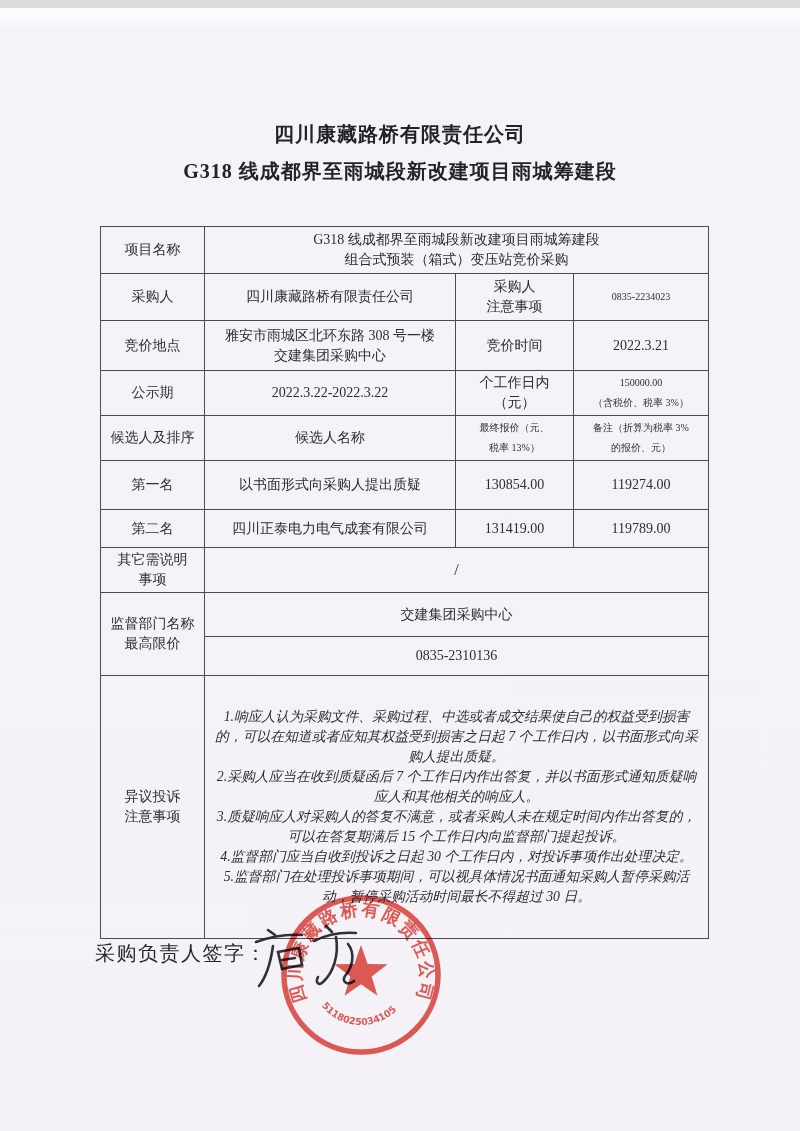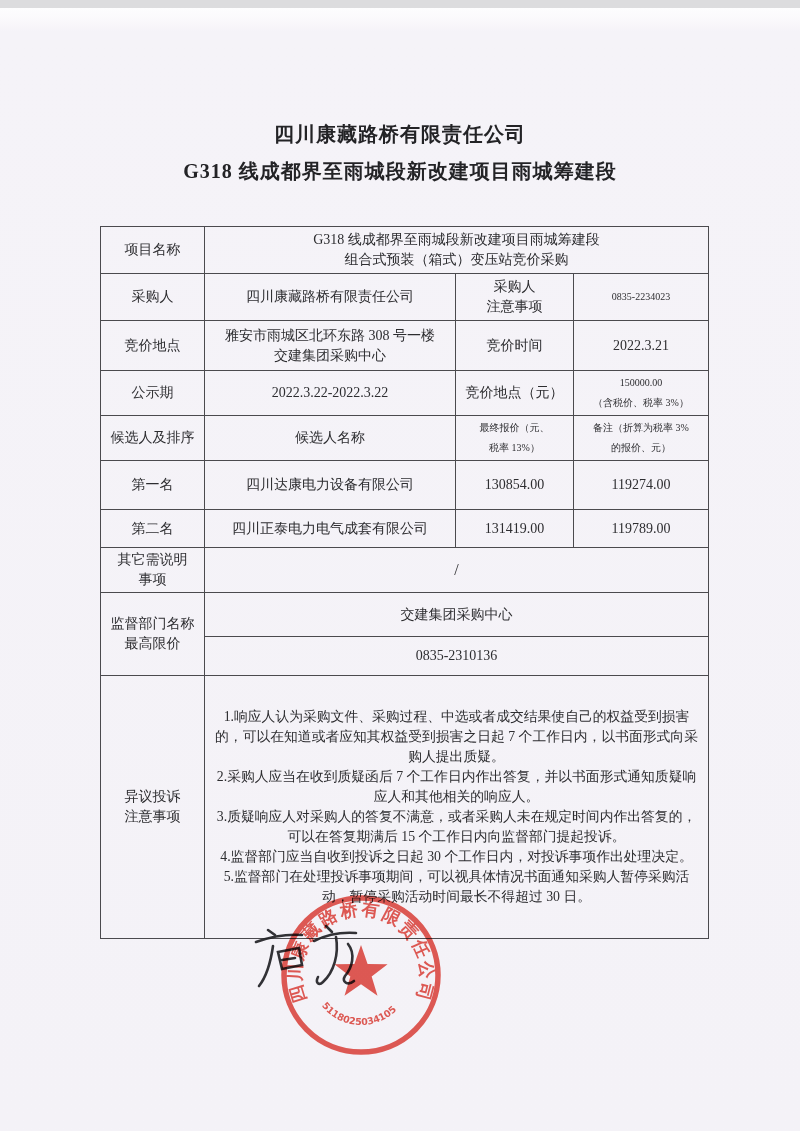--- a/index.html
+++ b/index.html
@@ -25,21 +25,21 @@
     text-align:center;vertical-align:middle;
     padding:2px 5px;line-height:20px;
     overflow:hidden;
   }
   td.small{font-size:10px;line-height:19px;}
   td.slash{text-align:left;padding-left:14px;font-size:16px;}
   td.notes{
     text-align:left;padding:12px 8px 10px 12px;
     font-size:13.8px;line-height:21.4px;vertical-align:middle;
   }
-  td.notes div{margin:0;}
+  td.notes div{margin:0;font-style:italic;}
   .sign-label{
     position:absolute;left:95px;top:932px;
     font-size:20px;letter-spacing:1.5px;color:#28282b;
   }
   .signature{
     position:absolute;left:252px;top:908px;width:115px;height:92px;
     z-index:2;
   }
   .stamp{
     position:absolute;left:276px;top:882px;width:170px;height:170px;
@@ -85,41 +85,41 @@
       <td>
         <div>雅安市雨城区北环东路 308 号一楼</div>
         <div>交建集团采购中心</div>
       </td>
       <td>竞价时间</td>
       <td>2022.3.21</td>
     </tr>
     <tr style="height:43px">
       <td>公示期</td>
       <td>2022.3.22-2022.3.22</td>
-      <td>竞价地点（元）</td>
+      <td>个工作日内（元）</td>
       <td class="small">
         <div>150000.00</div>
         <div>（含税价、税率 3%）</div>
       </td>
     </tr>
     <tr style="height:42px">
       <td>候选人及排序</td>
       <td>候选人名称</td>
       <td class="small">
         <div>最终报价（元、</div>
         <div>税率 13%）</div>
       </td>
       <td class="small">
         <div>备注（折算为税率 3%</div>
         <div>的报价、元）</div>
       </td>
     </tr>
     <tr style="height:49px">
       <td>第一名</td>
-      <td>四川达康电力设备有限公司</td>
+      <td>以书面形式向采购人提出质疑</td>
       <td>130854.00</td>
       <td>119274.00</td>
     </tr>
     <tr style="height:38px">
       <td>第二名</td>
       <td>四川正泰电力电气成套有限公司</td>
       <td>131419.00</td>
       <td>119789.00</td>
     </tr>
     <tr style="height:40px">
@@ -148,20 +148,21 @@
         <div>1.响应人认为采购文件、采购过程、中选或者成交结果使自己的权益受到损害的，可以在知道或者应知其权益受到损害之日起 7 个工作日内，以书面形式向采购人提出质疑。</div>
         <div>2.采购人应当在收到质疑函后 7 个工作日内作出答复，并以书面形式通知质疑响应人和其他相关的响应人。</div>
         <div>3.质疑响应人对采购人的答复不满意，或者采购人未在规定时间内作出答复的，可以在答复期满后 15 个工作日内向监督部门提起投诉。</div>
         <div>4.监督部门应当自收到投诉之日起 30 个工作日内，对投诉事项作出处理决定。</div>
         <div>5.监督部门在处理投诉事项期间，可以视具体情况书面通知采购人暂停采购活动，暂停采购活动时间最长不得超过 30 日。</div>
       </td>
     </tr>
   </tbody>
     </table>
 
+  <div class="sign-label">采购负责人签字：</div>
 
   <svg class="signature" viewBox="0 0 115 92">
     <g fill="none" stroke="#222226" stroke-width="2.6" stroke-linecap="round" opacity="0.92">
       <path d="M16 14 l7 5"></path>
       <path d="M4 26 C 18 21, 36 18, 50 19"></path>
       <path d="M21 30 C 19 44, 15 60, 7 70"></path>
       <path d="M26 36 l 21 -4 l 3 17 l -20 4 z"></path>
       <path d="M30 44 l 13 -2"></path>
       <path d="M74 10 l 6 6"></path>
       <path d="M62 25 C 74 19, 90 16, 104 17"></path>

